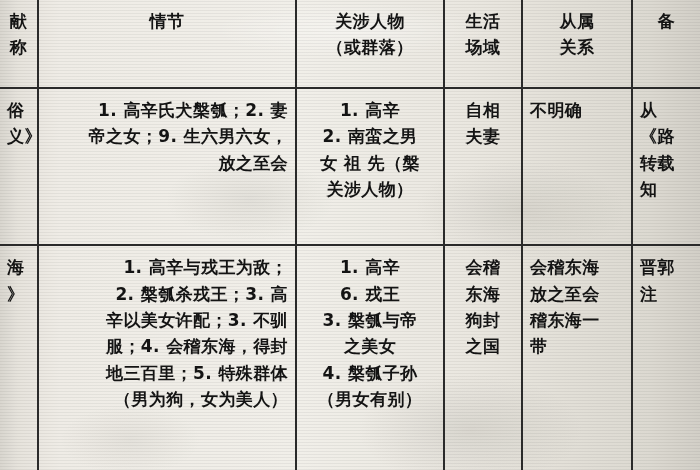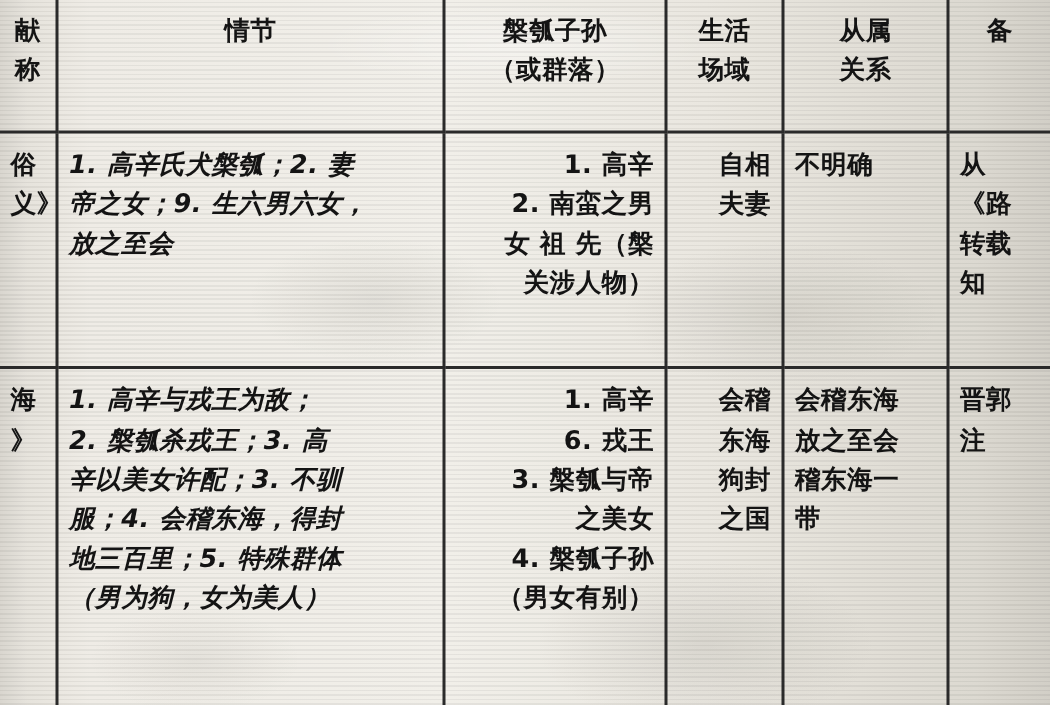--- a/index.html
+++ b/index.html
@@ -83,23 +83,23 @@
     font-size: 17px;
     line-height: 1.5;
     padding-top: 14px;
   }
   .hd .ln { display: block; }
 
   td.cell p {
     margin: 0;
   }
   .c-src { text-align: left; }
-  .c-plot { text-align: left; font-style: italic; }
-  .c-ppl { text-align: right; }
-  .c-field { text-align: right; }
+  .c-plot { text-align: right; }
+  .c-ppl { text-align: center; }
+  .c-field { text-align: center; }
   .c-rel { text-align: left; }
   .c-note { text-align: left; }
 
   
   col.w-src { width: 38px; }
   col.w-plot { width: 258px; }
   col.w-ppl { width: 148px; }
   col.w-field { width: 78px; }
   col.w-rel { width: 110px; }
   col.w-note { width: 68px; }
@@ -131,21 +131,21 @@
     <tbody>
         <tr>
       <th class="hd">
         <span class="ln">献</span>
         <span class="ln">称</span>
       </th>
       <th class="hd">
         <span class="ln">情节</span>
       </th>
       <th class="hd">
-        <span class="ln">槃瓠子孙</span>
+        <span class="ln">关涉人物</span>
         <span class="ln">（或群落）</span>
       </th>
       <th class="hd">
         <span class="ln">生活</span>
         <span class="ln">场域</span>
       </th>
       <th class="hd">
         <span class="ln">从属</span>
         <span class="ln">关系</span>
       </th>

